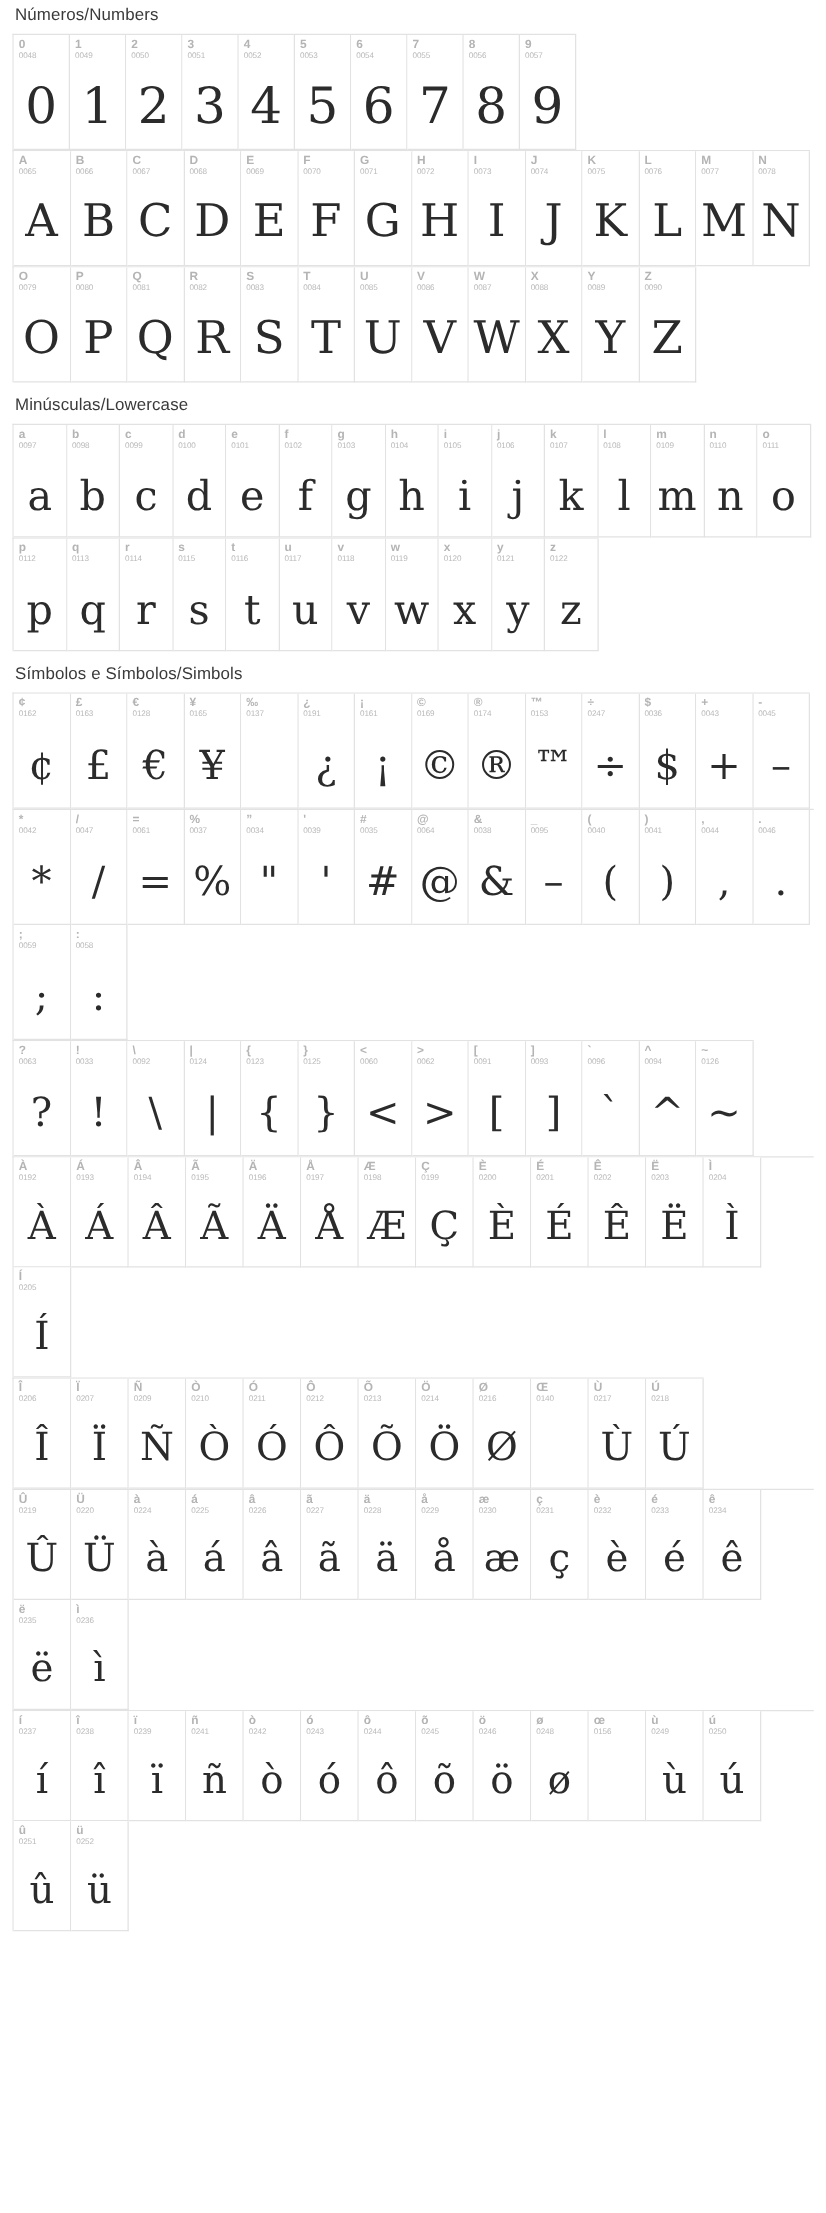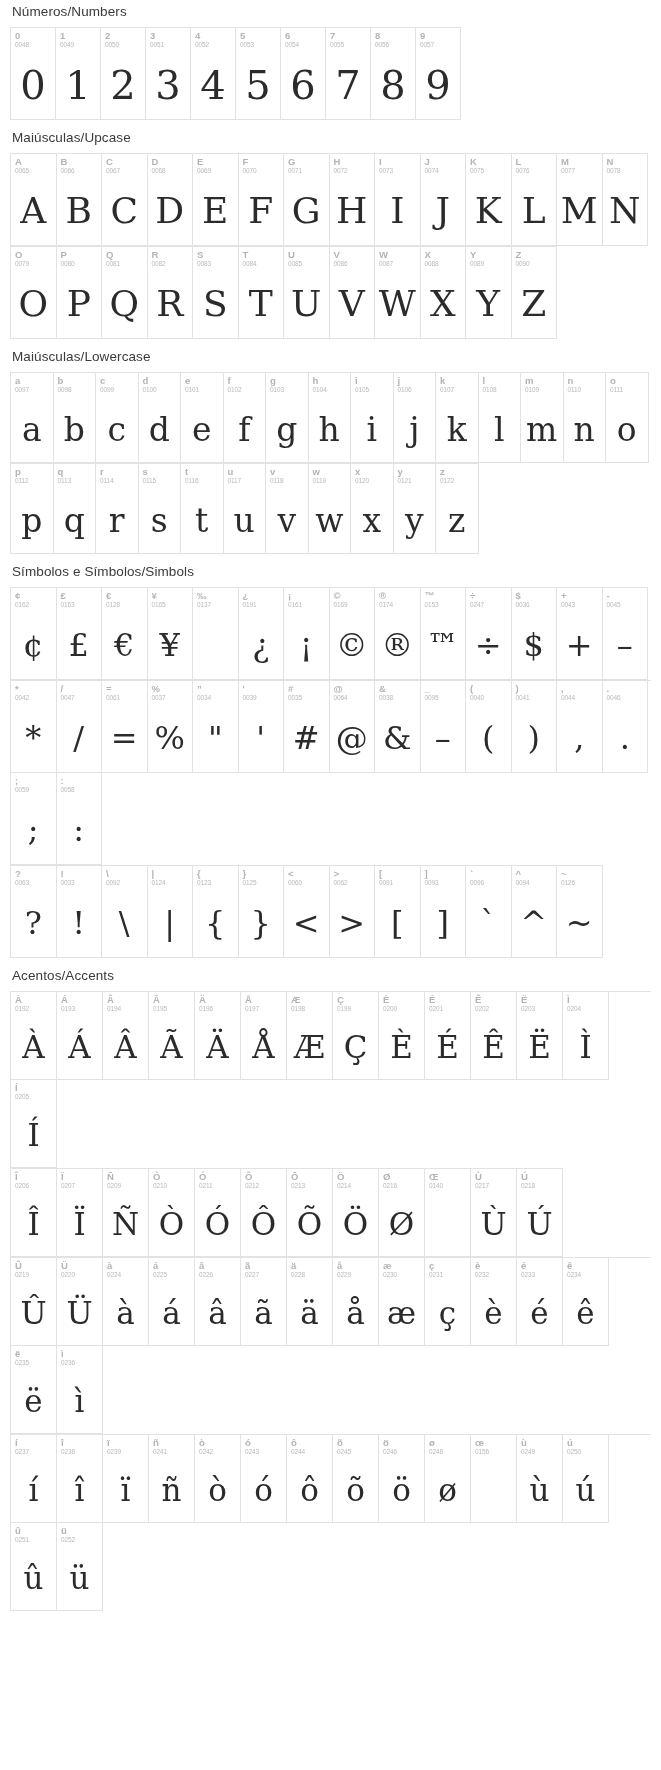--- a/index.html
+++ b/index.html
@@ -160,21 +160,20 @@
         <div class="glyph">8</div>
       </div>
       <div class="cell">
         <div class="meta">
           <span class="ch-label">9</span>
           <span class="code">0057</span>
         </div>
         <div class="glyph">9</div>
       </div>
     </div>
-    <h2 class="section-title">Maiúsculas/Upcase</h2>
     <div class="grid g-upcase">
       <div class="cell">
         <div class="meta">
           <span class="ch-label">A</span>
           <span class="code">0065</span>
         </div>
         <div class="glyph">A</div>
       </div>
       <div class="cell">
         <div class="meta">
@@ -347,21 +346,21 @@
         <div class="glyph">Y</div>
       </div>
       <div class="cell">
         <div class="meta">
           <span class="ch-label">Z</span>
           <span class="code">0090</span>
         </div>
         <div class="glyph">Z</div>
       </div>
     </div>
-    <h2 class="section-title">Maiúsculas/Lowercase</h2>
+    <h2 class="section-title">Minúsculas/Lowercase</h2>
     <div class="grid g-lower">
       <div class="cell">
         <div class="meta">
           <span class="ch-label">a</span>
           <span class="code">0097</span>
         </div>
         <div class="glyph">a</div>
       </div>
       <div class="cell">
         <div class="meta">
@@ -842,21 +841,20 @@
         <div class="glyph">^</div>
       </div>
       <div class="cell">
         <div class="meta">
           <span class="ch-label">~</span>
           <span class="code">0126</span>
         </div>
         <div class="glyph">~</div>
       </div>
     </div>
-    <h2 class="section-title">Acentos/Accents</h2>
     <div class="grid g-accents">
       <div class="cell">
         <div class="meta">
           <span class="ch-label">À</span>
           <span class="code">0192</span>
         </div>
         <div class="glyph">À</div>
       </div>
       <div class="cell">
         <div class="meta">

